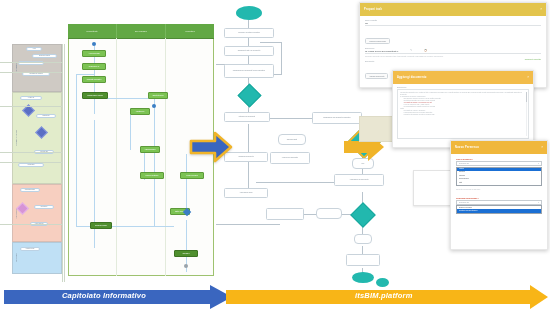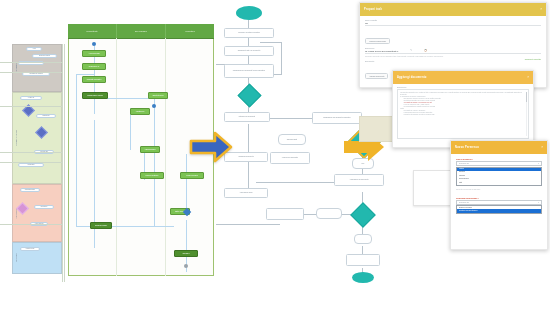--- a/index.html
+++ b/index.html
@@ -329,14 +329,23 @@
         <span>Seleziona uno</span>
         <span>▾</span>
       </div>
       <div class="dd-list">
         <div class="dd-item">Nessun permesso</div>
         <div class="dd-item sel">Gestione documentazione</div>
       </div>
     </div>
   </div>
 
+  <div class="banner">
+    <svg width="550" height="26" viewBox="0 0 550 26">
+      <path d="M4,6 L210,6 L210,1 L232,13 L210,25 L210,20 L4,20 Z" fill="#3a66bf"></path>
+      <path d="M226,6 L530,6 L530,1 L548,13 L530,25 L530,20 L226,20 Z" fill="#f8b517"></path>
+    </svg>
+    <div class="banner-text" style="left:62px;top:7px;">Capitolato Informativo</div>
+    <div class="banner-text" style="left:355px;top:7px;">itsBIM.platform</div>
+    <div class="ban-dot" style="left:376px;top:-6px;"></div>
+  </div>
 
 </div>
 
 </body></html>

